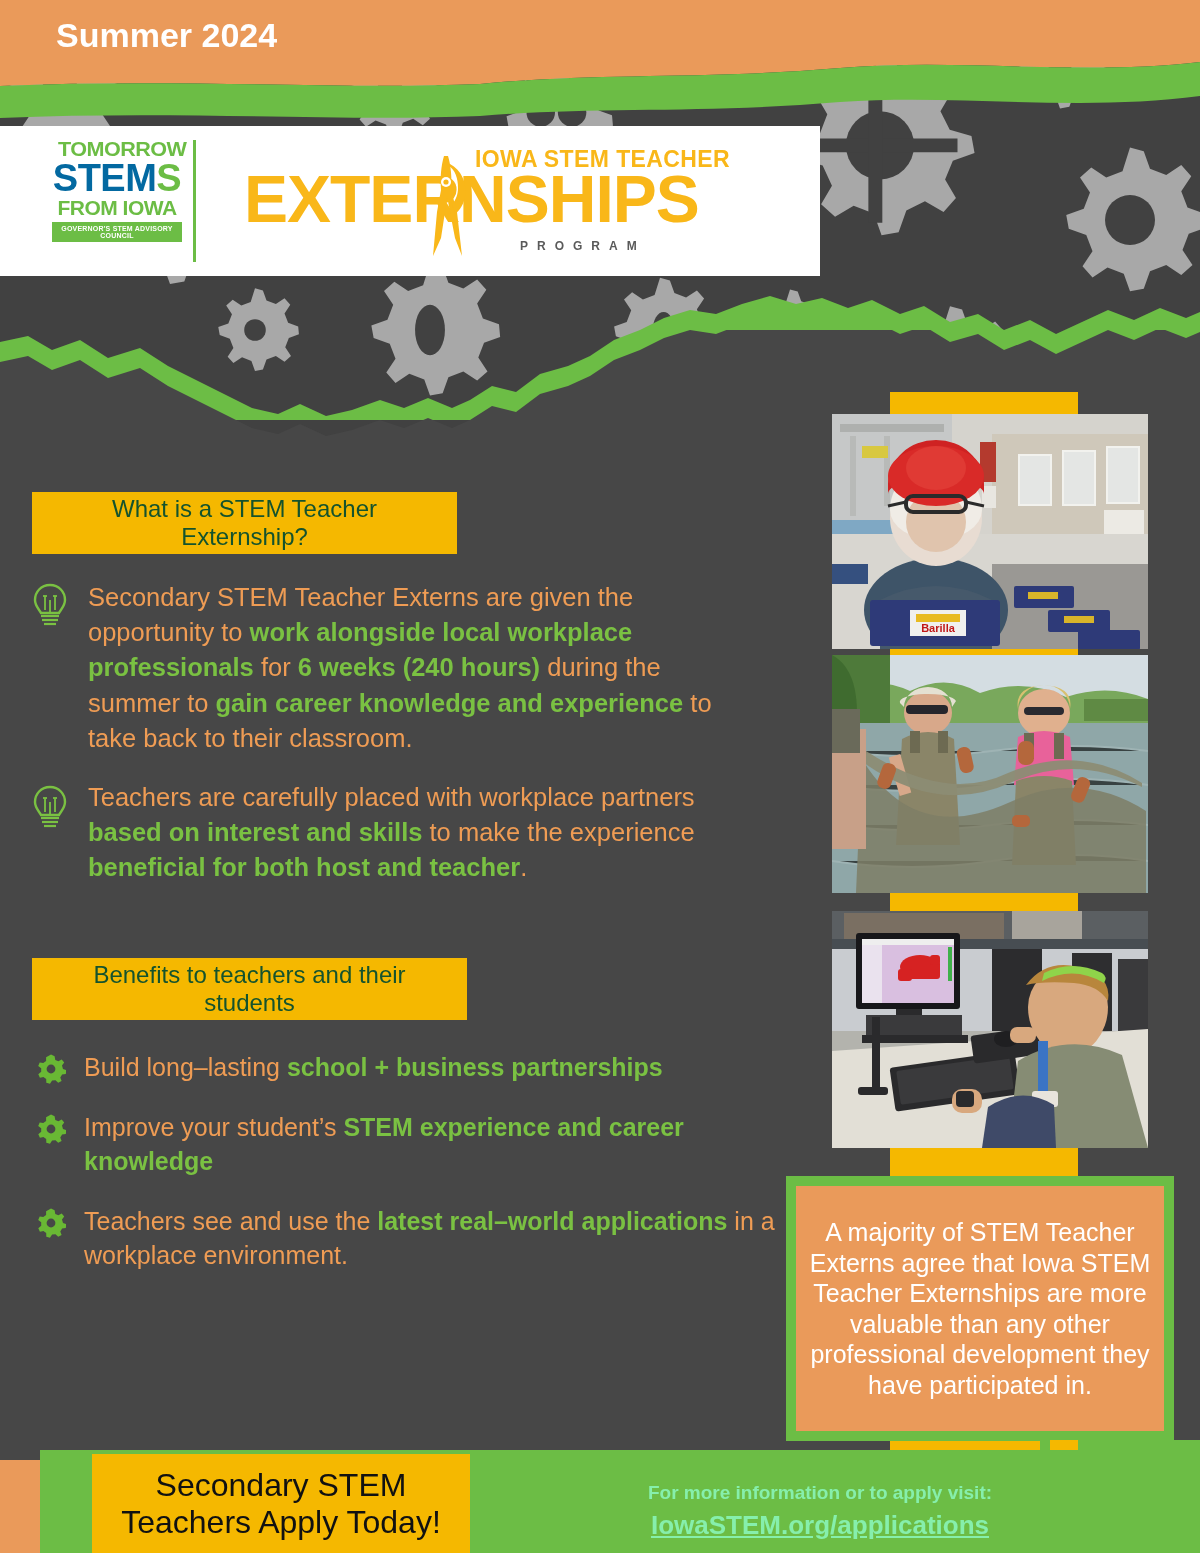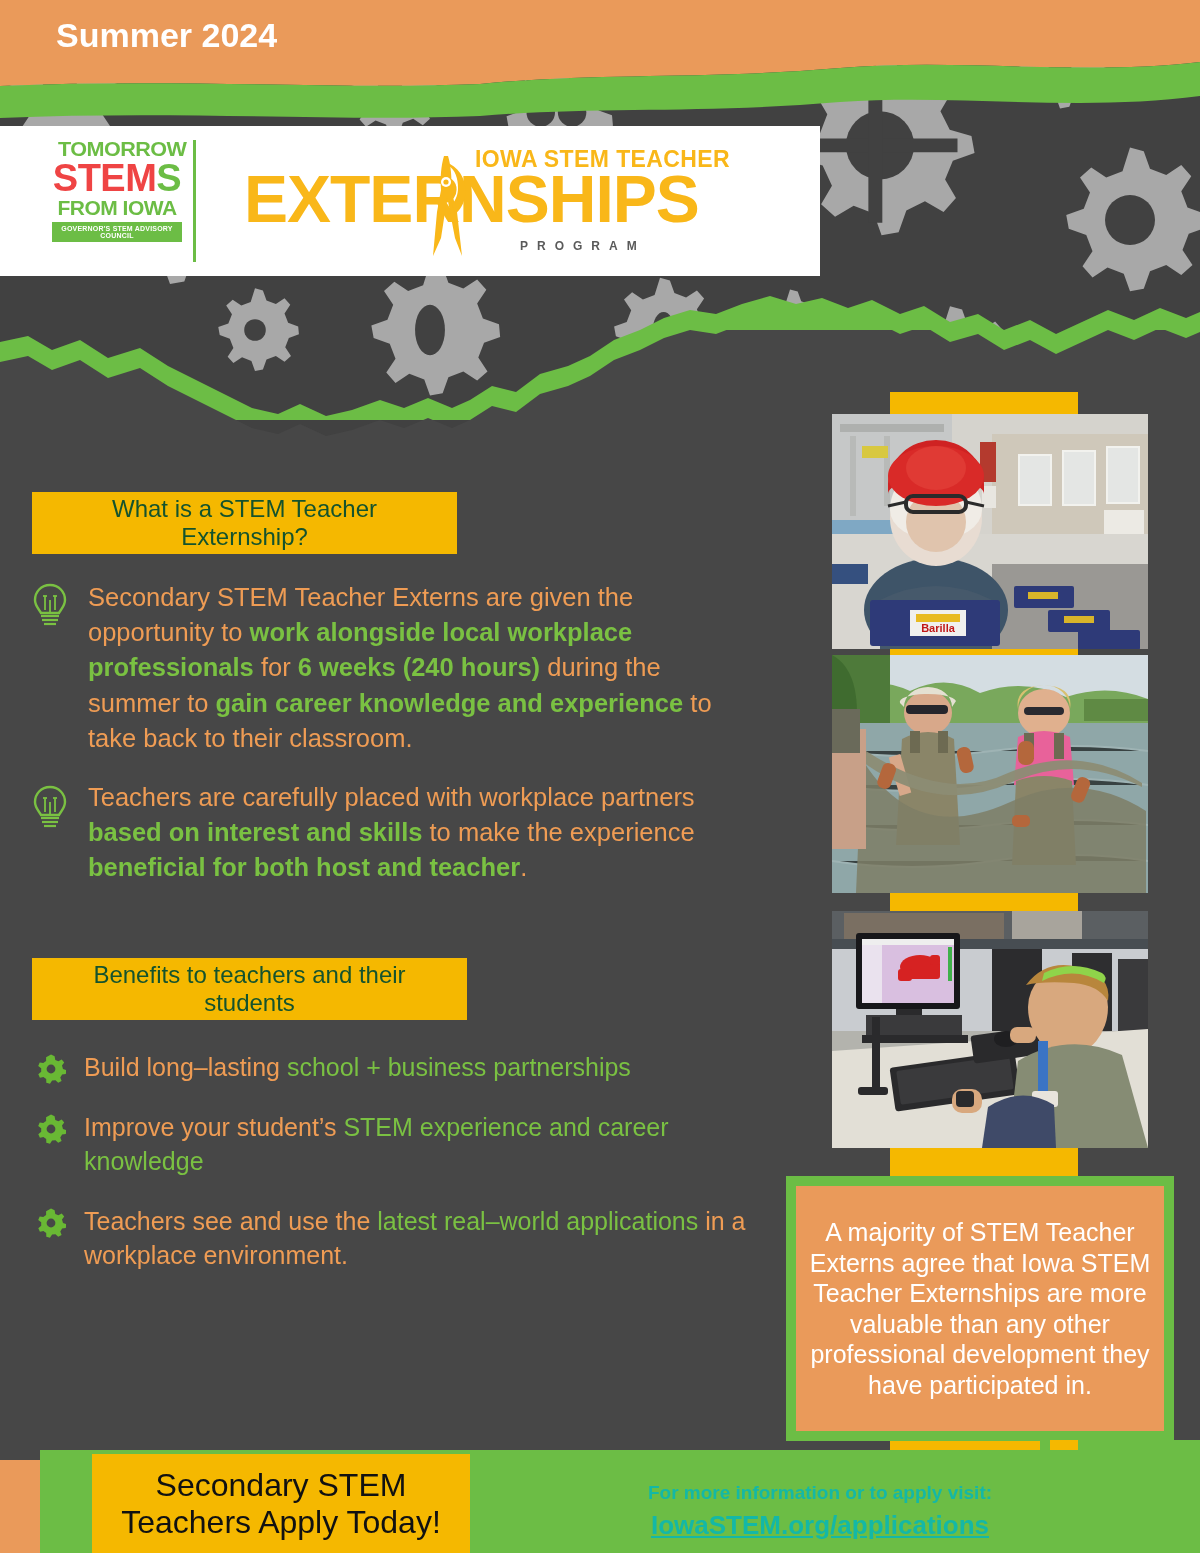--- a/index.html
+++ b/index.html
@@ -27,21 +27,21 @@
 
   
   .logobar{
     position:absolute;left:0;top:126px;width:820px;height:150px;
     background:#ffffff;z-index:8;
   }
   .logo-left{position:absolute;left:52px;top:14px;width:130px;text-align:center;}
   .lg-row{font-weight:bold;line-height:0.96;letter-spacing:-0.5px;}
   .lg-tomorrow{font-size:20px;color:#6cbd45;transform:scaleX(1.08);transform-origin:left center;}
   .lg-stems{font-size:38px;margin-top:1px;}
-  .lg-stems .o{color:#ef4444;}
+  .lg-stems .o{color:#0369a1;}
   .lg-stems .g{color:#6cbd45;}
   .lg-from{font-size:21px;color:#6cbd45;margin-top:1px;}
   .lg-council{
     margin-top:4px;background:#6cbd45;color:#ffffff;
     font-size:7px;font-weight:bold;padding:3px 2px;letter-spacing:0.2px;
   }
   .logo-div{position:absolute;left:193px;top:14px;width:3px;height:122px;background:#6cbd45;}
 
   .logo-right{position:absolute;left:230px;top:16px;width:540px;height:122px;}
   .lr-sub{
@@ -75,21 +75,21 @@
   .para .hl{color:#7ac142;font-weight:bold;}
   #para-1{left:88px;top:140px;width:650px;}
   #para-2{left:88px;top:340px;width:640px;}
 
   .bulb{position:absolute;width:40px;height:46px;}
   #bulb-1{left:30px;top:142px;}
   #bulb-2{left:30px;top:344px;}
 
   .blist{position:absolute;left:32px;top:610px;width:760px;}
   .bitem{position:relative;padding-left:52px;margin-bottom:26px;font-size:25px;line-height:1.36;color:#ef9c54;}
-  .bitem .hl{color:#7ac142;font-weight:normal;margin-top:35px;}
+  .bitem .hl{color:#7ac142;font-weight:bold;margin-top:35px;}
   .gear-ico{position:absolute;left:4px;top:4px;width:30px;height:30px;}
   .ystripe{position:absolute;left:890px;top:392px;width:188px;height:1090px;background:#f5b800;}
   .photo{position:absolute;left:832px;width:316px;overflow:hidden;background:#b9b9b9;}
   #photo-1{top:414px;height:235px;}
   #photo-2{top:655px;height:238px;}
   #photo-3{top:911px;height:237px;}
 
   .quote{
     position:absolute;left:786px;top:1176px;width:388px;height:265px;
     background:#6cbd45;box-sizing:border-box;padding:10px;
@@ -104,21 +104,21 @@
   .footer{position:absolute;left:0;top:1440px;width:1200px;height:113px;}
   .f-orange{position:absolute;left:0;top:20px;width:40px;height:93px;background:#ea9a5a;}
   .f-green{position:absolute;left:40px;top:10px;width:1160px;height:103px;background:#6cbd45;}
   .f-greentop{position:absolute;left:1040px;top:0px;width:350px;height:12px;background:#6cbd45;}
   .f-yellowtab{position:absolute;left:1050px;top:0px;width:28px;height:27px;background:#f5b800;}
   .f-apply{
     position:absolute;left:92px;top:14px;width:378px;height:99px;background:#f5b800;
     display:flex;align-items:center;justify-content:center;text-align:center;
     color:#111111;font-size:32px;line-height:1.14;
   }
-  .f-info{position:absolute;left:560px;top:42px;width:520px;text-align:center;color:#14b8a6;}
+  .f-info{position:absolute;left:560px;top:42px;width:520px;text-align:center;color:#86efac;}
   .f-info-l1{font-size:19px;font-weight:bold;}
   .f-info-l2{font-size:26px;font-weight:bold;text-decoration:underline;margin-top:6px;}
 </style>
 </head>
 <body>
 
 <div class="page">
 
   <div class="header">
 

